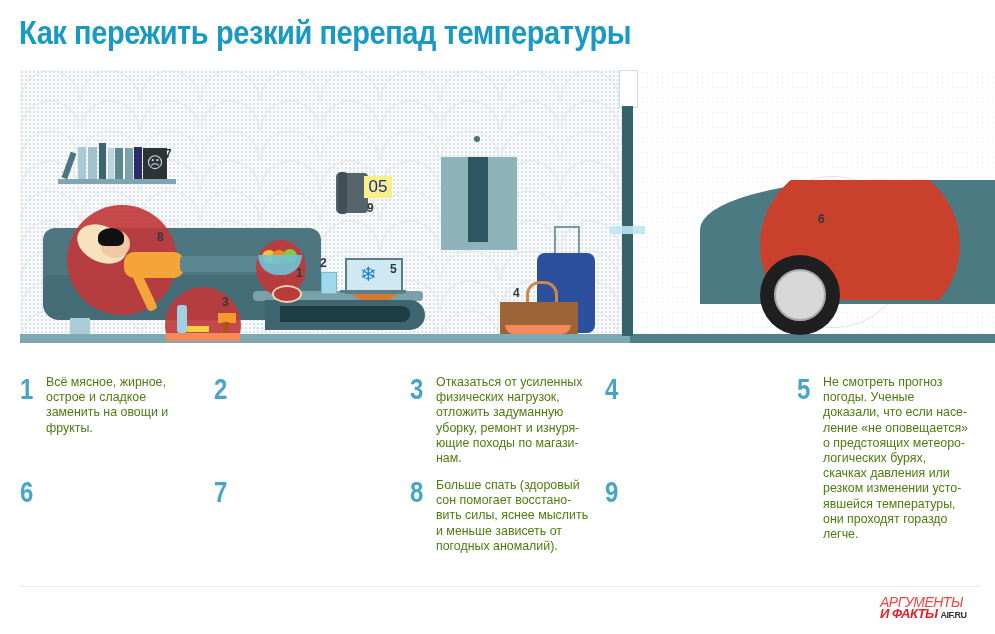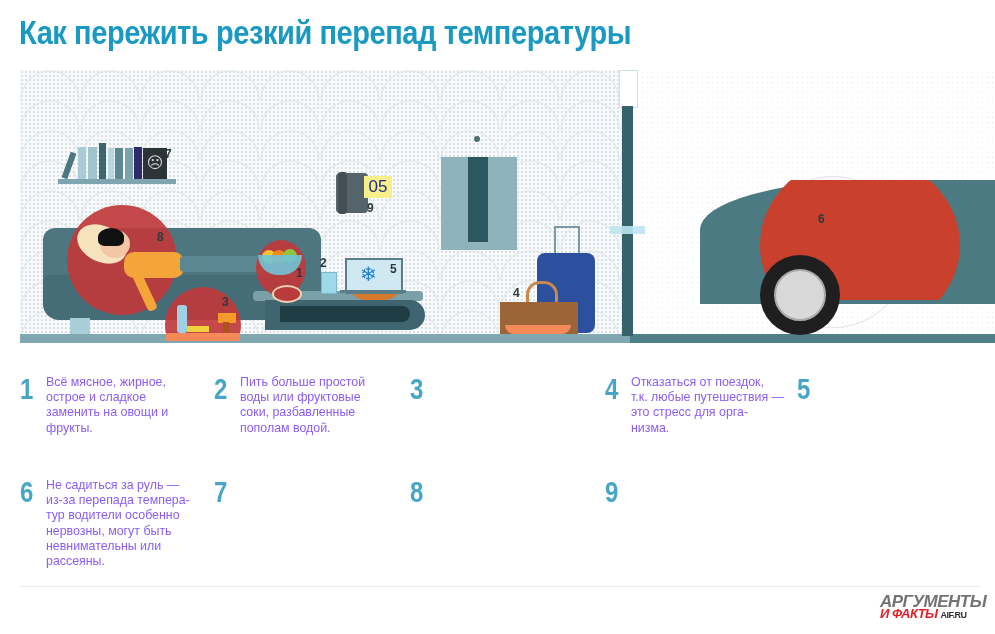--- a/index.html
+++ b/index.html
@@ -94,25 +94,25 @@
   .hub { left: 774px; top: 269px; width: 52px; height: 52px; border-radius: 50%; background: #d8d8d8; border: 2px solid #aaa; box-sizing: border-box; }
 
   
   .tip { position: absolute; display: flex; }
   .tip .n {
     font-family: "Liberation Sans Narrow", "Liberation Sans", sans-serif;
     font-weight: bold; font-size: 30px; line-height: 28px; color: #47a6c8;
     width: 20px; margin-right: 6px; transform: scaleX(0.8); transform-origin: left top;
   }
   .tip .t {
-    font-size: 12.4px; line-height: 15.2px; color: #8b5cf6; white-space: pre-line;
+    font-size: 12.4px; line-height: 15.2px; color: #4d7c0f; white-space: pre-line;
   }
   .sep { position: absolute; left: 20px; top: 586px; width: 960px; height: 1px; background: #e7eaeb; }
   .logo { position: absolute; left: 880px; top: 596px; }
-  .logo-line1 { font-weight: bold; font-style: italic; color: #737373; font-size: 17px; line-height: 12px; letter-spacing: -0.5px; }
+  .logo-line1 { font-weight: normal; font-style: italic; color: #ef4444; font-size: 14px; line-height: 12px; letter-spacing: -0.5px; }
   .logo-line2 { font-weight: bold; font-style: italic; color: #e21f26; font-size: 13px; line-height: 12px; letter-spacing: -0.5px; }
   .logo-site { font-weight: bold; color: #333; font-size: 9px; margin-left: 3px; font-style: normal; }
 </style>
 </head>
 <body>
 
 <div class="title">Как пережить резкий перепад температуры</div>
 
 <div>
   <div class="scene"></div>
@@ -204,52 +204,60 @@
 <div>
   <div class="tip" style="left:20px;top:375px;">
     <span class="n">1</span>
     <span class="t">Всё мясное, жирное,
 острое и сладкое
 заменить на овощи и
 фрукты.</span>
   </div>
   <div class="tip" style="left:214px;top:375px;">
     <span class="n">2</span>
-    <span class="t">Пить больше простой
-воды или фруктовые
-соки, разбавленные
-пополам водой.</span>
   </div>
   <div class="tip" style="left:410px;top:375px;">
     <span class="n">3</span>
+    <span class="t">Отказаться от усиленных
+физических нагрузок,
+отложить задуманную
+уборку, ремонт и изнуря-
+ющие походы по магази-
+нам.</span>
   </div>
   <div class="tip" style="left:605px;top:375px;">
     <span class="n">4</span>
-    <span class="t">Отказаться от поездок,
-т.к. любые путешествия —
-это стресс для орга-
-низма.</span>
   </div>
   <div class="tip" style="left:797px;top:375px;">
     <span class="n">5</span>
+    <span class="t">Не смотреть прогноз
+погоды. Ученые
+доказали, что если насе-
+ление «не оповещается»
+о предстоящих метеоро-
+логических бурях,
+скачках давления или
+резком изменении усто-
+явшейся температуры,
+они проходят гораздо
+легче.</span>
   </div>
   <div class="tip" style="left:20px;top:478px;">
     <span class="n">6</span>
-    <span class="t">Не садиться за руль —
-из-за перепада темпера-
-тур водители особенно
-нервозны, могут быть
-невнимательны или
-рассеяны.</span>
   </div>
   <div class="tip" style="left:214px;top:478px;">
     <span class="n">7</span>
   </div>
   <div class="tip" style="left:410px;top:478px;">
     <span class="n">8</span>
+    <span class="t">Больше спать (здоровый
+сон помогает восстано-
+вить силы, яснее мыслить
+и меньше зависеть от
+погодных аномалий).</span>
   </div>
   <div class="tip" style="left:605px;top:478px;">
     <span class="n">9</span>
   </div>
 </div>
 
 <div class="sep"></div>
 
 <div class="logo">
   <div class="logo-line1">АРГУМЕНТЫ</div>

